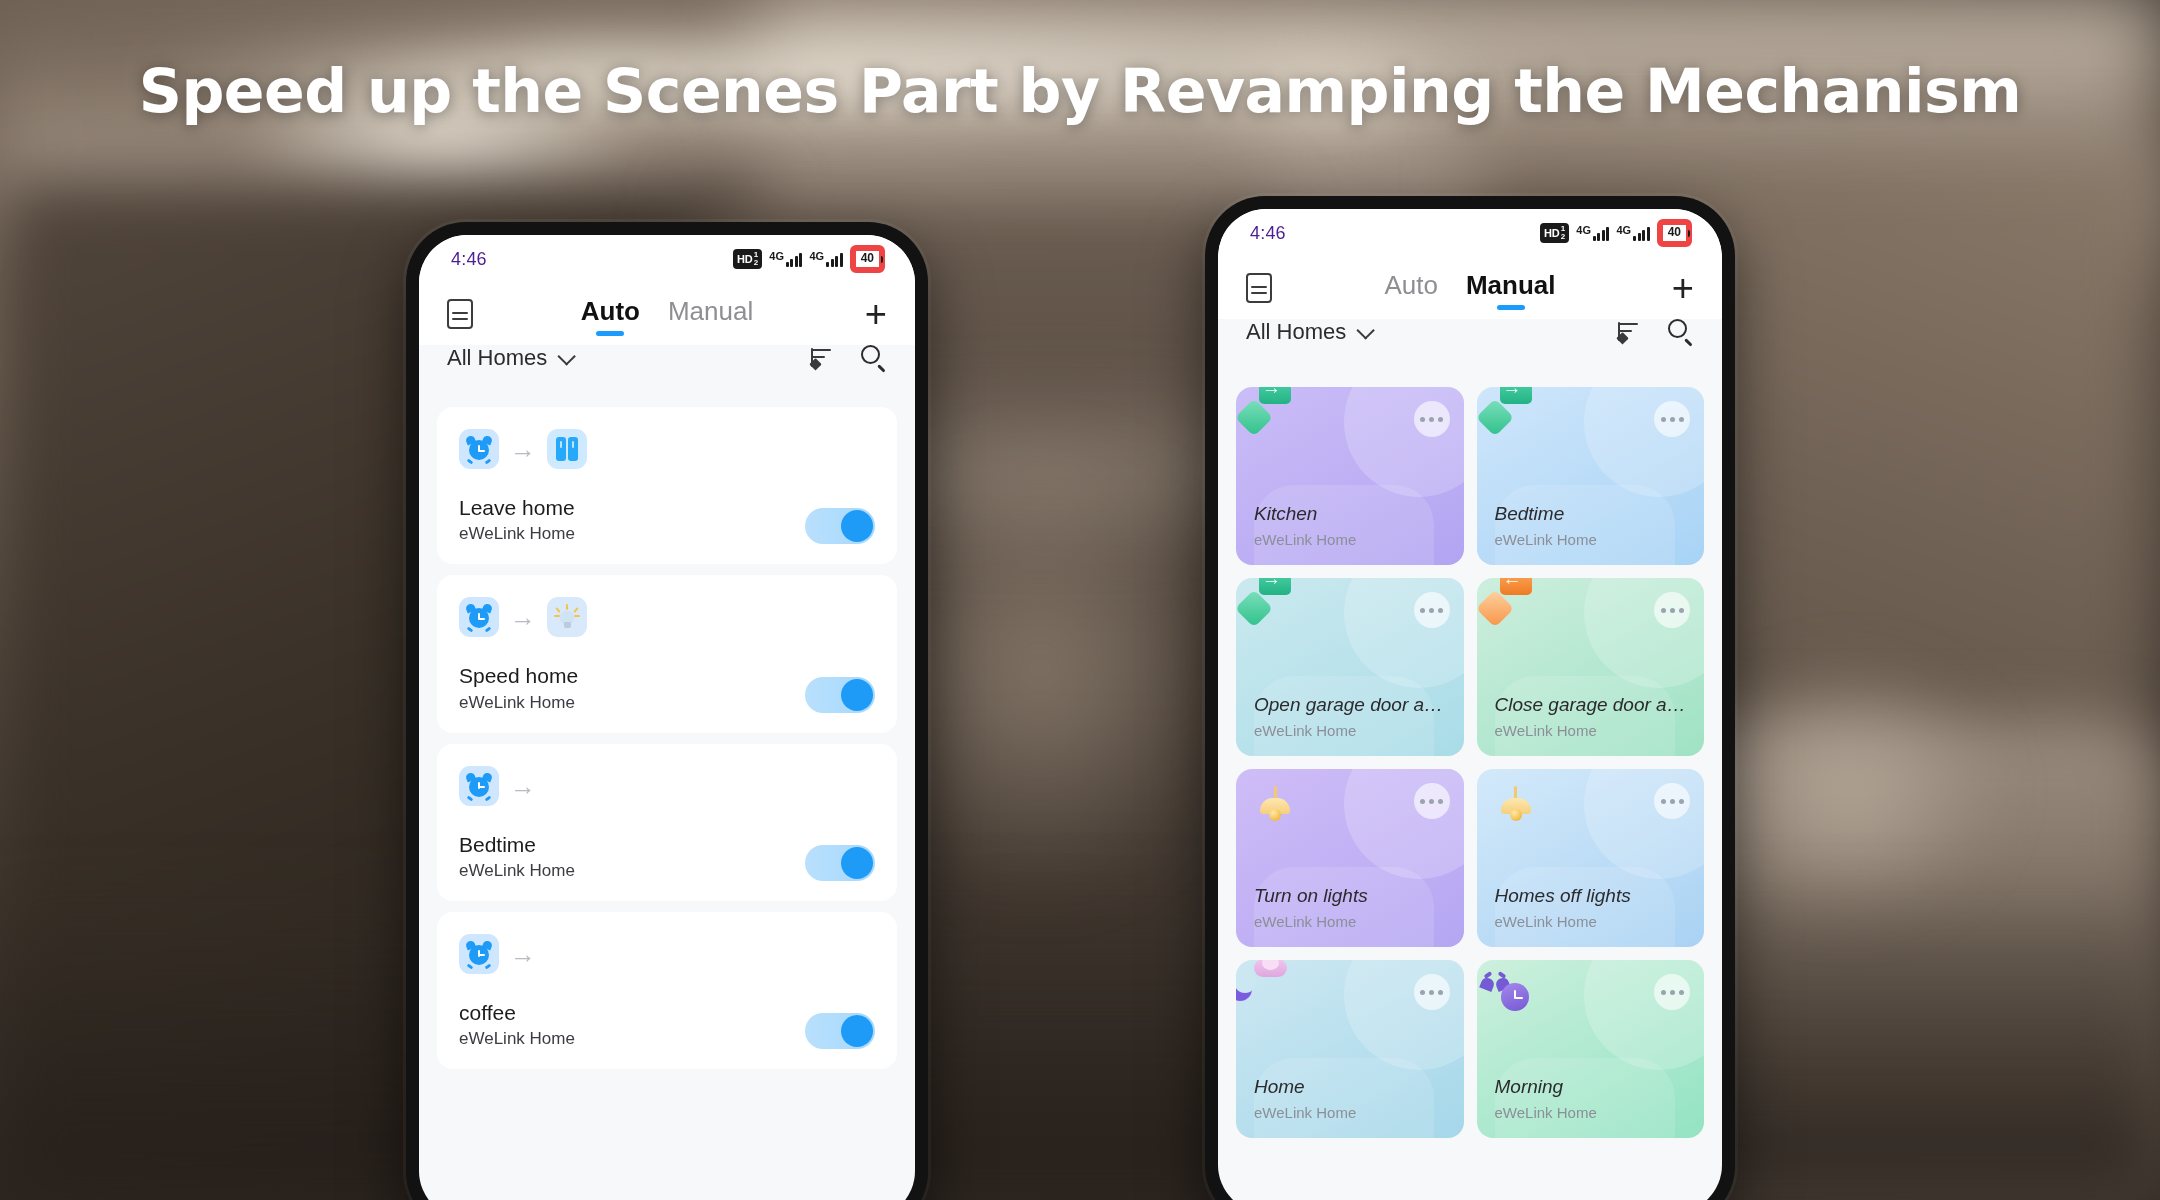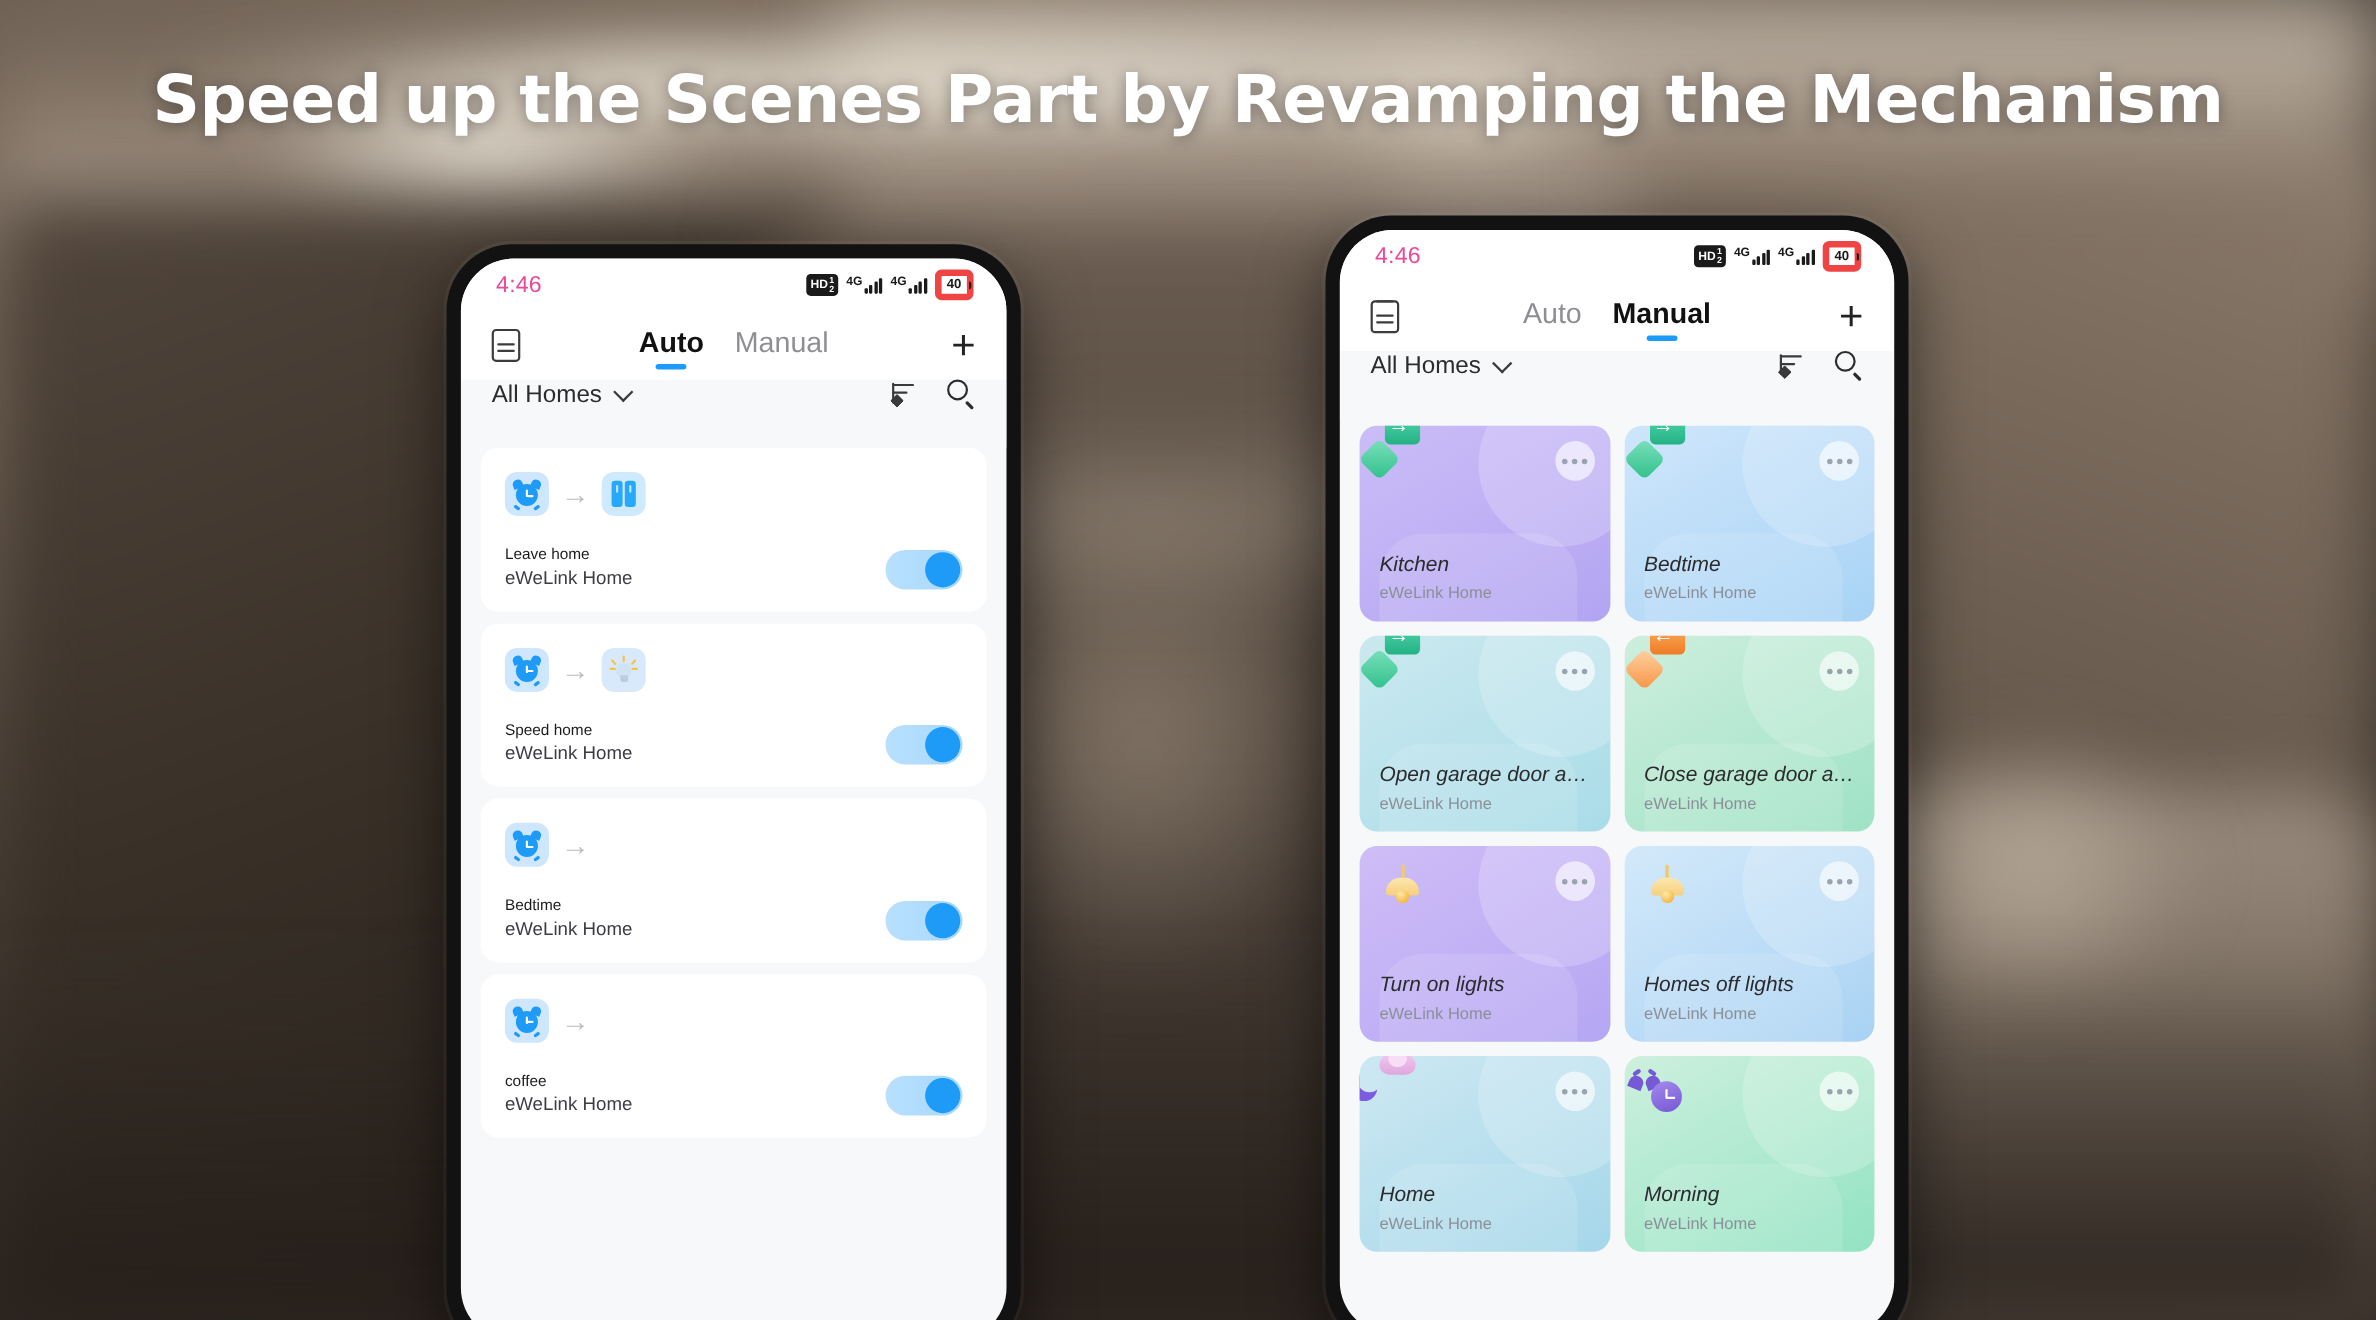--- a/index.html
+++ b/index.html
@@ -124,21 +124,21 @@
   }
 
   
   .statusbar {
     height:48px;
     display:flex; align-items:center; justify-content:space-between;
     padding:0 30px 0 32px;
     background:#ffffff;
     flex:0 0 auto;
   }
-  .sb-time { font-size:21px; color:#ec4899; letter-spacing:.2px; }
+  .sb-time { font-size:18px; color:#4c1d95; letter-spacing:.2px; }
   .sb-right { display:flex; align-items:center; gap:7px; }
   .hd-badge {
     background:#1a1a1a; color:#fff; font-size:11px; font-weight:bold;
     border-radius:4px; padding:2px 4px; line-height:1;
     display:flex; align-items:center; gap:1px;
   }
   .hd-stack { display:flex; flex-direction:column; font-size:8px; line-height:.95; }
   .sig { display:flex; align-items:flex-end; gap:1.5px; height:16px; }
   .sig i { display:block; width:3px; background:#1a1a1a; border-radius:1px; }
   .sig i:nth-child(1){height:5px;} .sig i:nth-child(2){height:8px;}
@@ -260,21 +260,21 @@
   .bulb-g .base { position:absolute; left:9.5px; top:18px; width:7px; height:6px; background:#b9cddd; border-radius:0 0 2px 2px; }
   .bulb-g .ray { position:absolute; background:#f5c445; border-radius:2px; }
   .bulb-g .r1 { left:12px; top:0px; width:2px; height:6px; }
   .bulb-g .r2 { left:3px; top:3px; width:2px; height:6px; transform:rotate(-40deg); }
   .bulb-g .r3 { right:3px; top:3px; width:2px; height:6px; transform:rotate(40deg); }
   .bulb-g .r4 { left:0px; top:11px; width:6px; height:2px; }
   .bulb-g .r5 { right:0px; top:11px; width:6px; height:2px; }
 
   .auto-bottom { display:flex; align-items:flex-end; margin-top:26px; }
   .auto-txt { flex:1; min-width:0; }
-  .auto-title { font-size:14px; color:#1c1c1e; line-height:1.25; }
+  .auto-title { font-size:21px; color:#1c1c1e; line-height:1.25; }
   .auto-sub { font-size:17px; color:#3c3c43; margin-top:3px; }
   .toggle {
     width:70px; height:36px; border-radius:18px;
     background:linear-gradient(90deg,#b9e0fd 0%, #a6d8fc 100%);
     position:relative; flex:0 0 auto; cursor:pointer;
   }
   .toggle .knob {
     position:absolute; right:2px; top:2px; width:32px; height:32px;
     border-radius:50%; background:#1d9bf6;
   }

